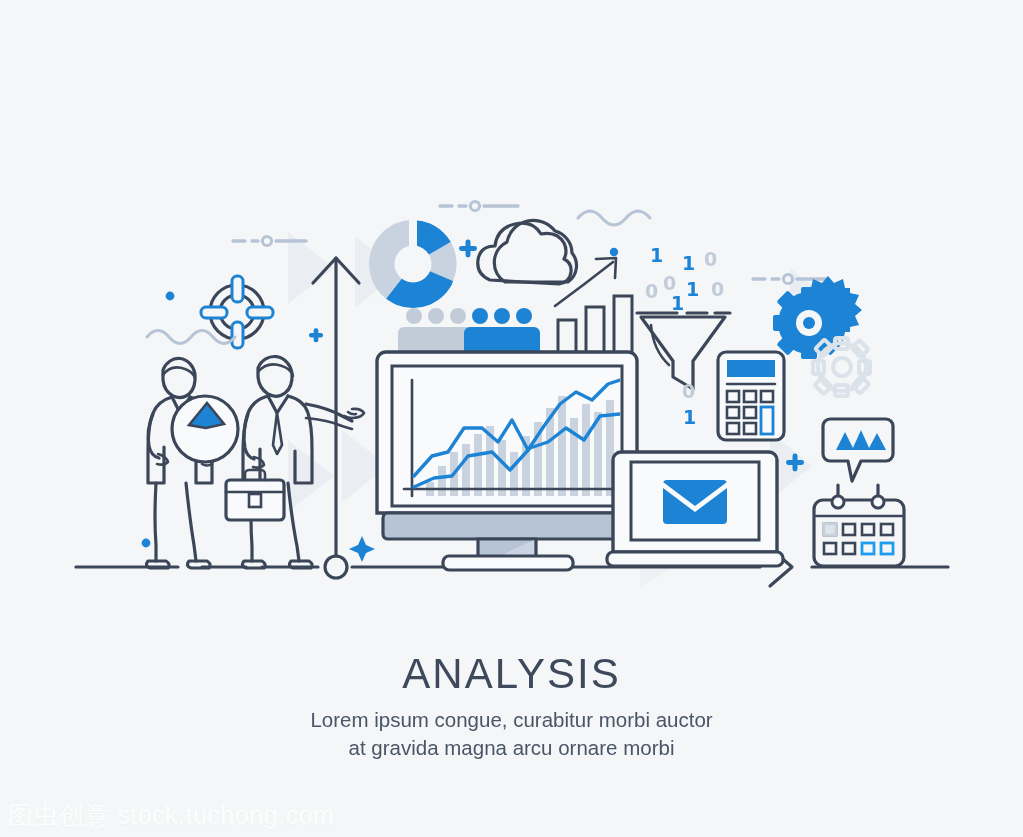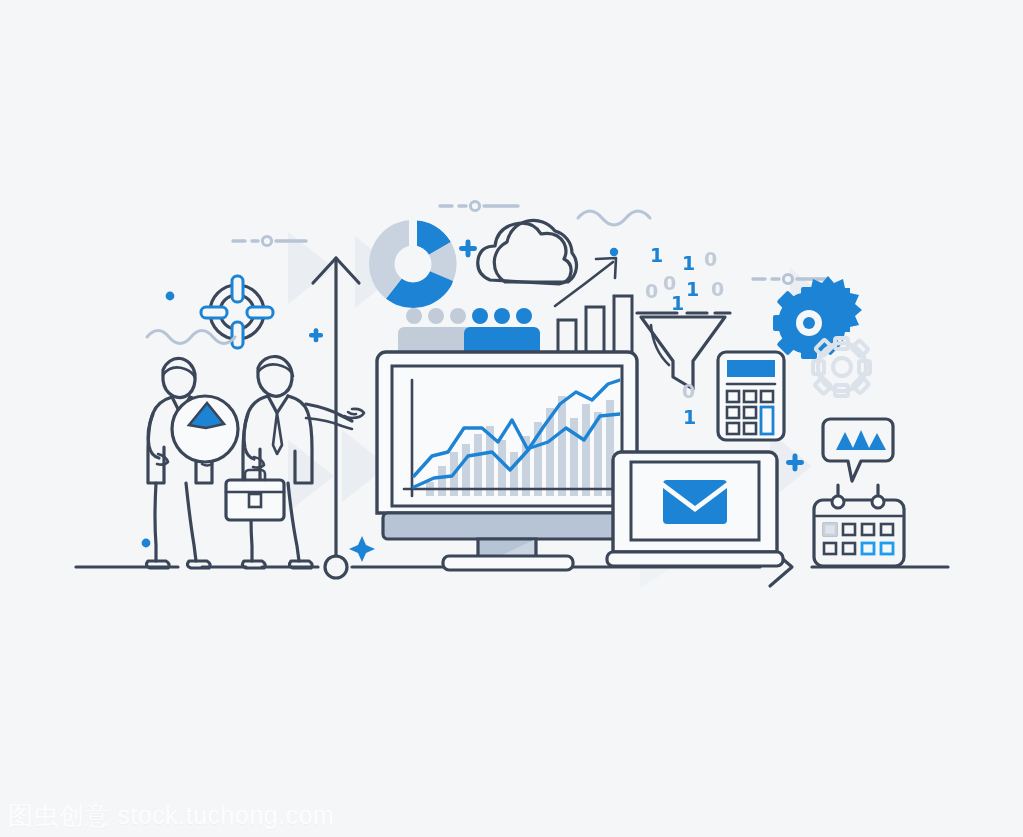--- a/index.html
+++ b/index.html
@@ -408,20 +408,25 @@
         <line class="lnT" x1="226" y1="492" x2="284" y2="492"></line>
         <rect x="249" y="494" width="12" height="13" fill="#f8fafb" stroke="#3b4659" stroke-width="2.6"></rect>
       </g>
     </g>
 
     <g>
       <line class="gryS" x1="626" y1="476" x2="640" y2="476" opacity="0"></line>
     </g>
   </svg>
 
-
+  <div class="caption" id="title">ANALYSIS</div>
+
+  <div class="caption" id="sub">
+    <span>Lorem ipsum congue, curabitur morbi auctor</span>
+    <span class="l2">at gravida magna arcu ornare morbi</span>
+  </div>
 
   <div id="watermark">
     <span class="cn">图虫创意</span>
     <span>stock.tuchong.com</span>
   </div>
 
 </div>
 
 </body></html>

